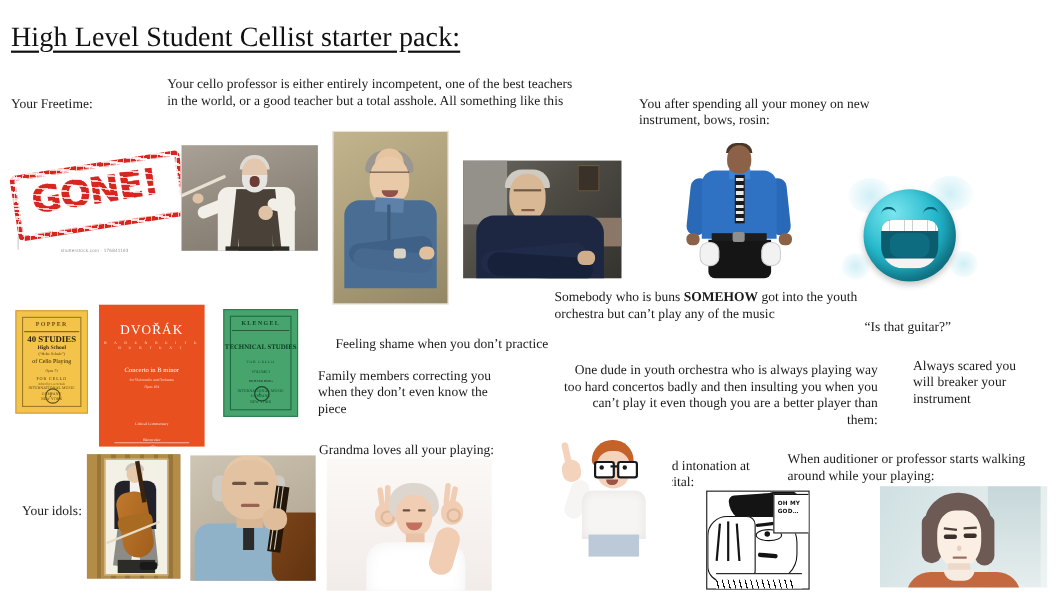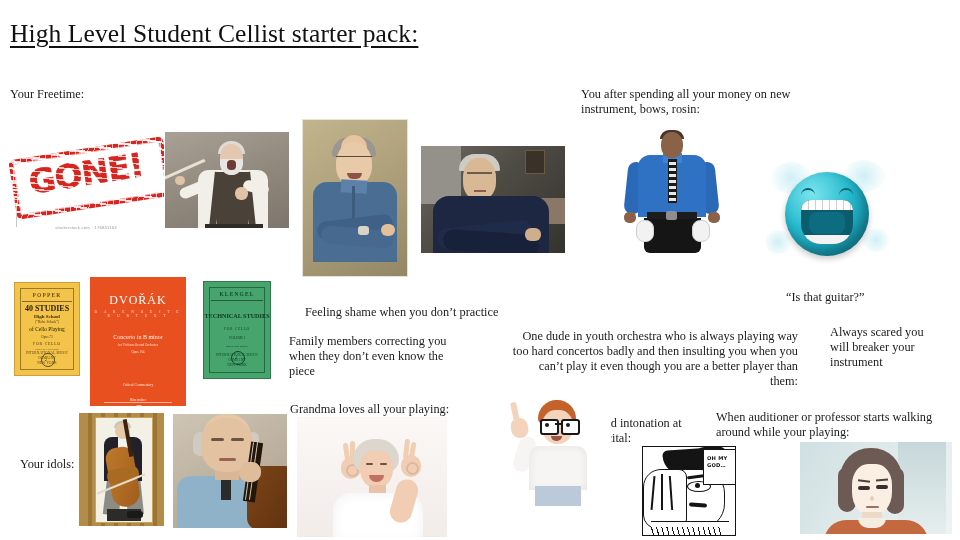--- a/index.html
+++ b/index.html
@@ -278,23 +278,27 @@
   .c2-str2{left:80px;top:28px;width:1.2px;height:58px;background:#cfcabb;transform:rotate(8deg);}
 </style>
 </head>
 <body>
 
 <div class="stage">
 
   <div class="title">High Level Student Cellist starter pack:</div>
 
   <div class="cap" style="left:10px;top:87px;width:130px;">Your Freetime:</div>
+  <div class="cap" style="left:152px;top:69px;width:440px;">Your cello professor is either entirely incompetent, one of the best teachers
+in the world, or a good teacher but a total asshole. All something like this</div>
   <div class="cap" style="left:581px;top:87px;width:240px;">You after spending all your money on new
 instrument, bows, rosin:</div>
 
+  <div class="cap" style="left:504px;top:263px;width:280px;white-space:normal;"><span>Somebody who is buns </span><b>SOMEHOW</b><span> got into the
+youth orchestra but can’t play any of the music</span></div>
 
   <div class="cap" style="left:786px;top:290px;width:160px;">“Is that guitar?”</div>
   <div class="cap" style="left:305px;top:305px;width:260px;">Feeling shame when you don’t practice</div>
   <div class="cap" style="left:289px;top:334px;width:190px;">Family members correcting you
 when they don’t even know the
 piece</div>
   <div class="cap" style="left:478px;top:329px;width:320px;text-align:right;">One dude in youth orchestra who is always playing way
 too hard concertos badly and then insulting you when you
 can’t play it even though you are a better player than
 them:</div>

